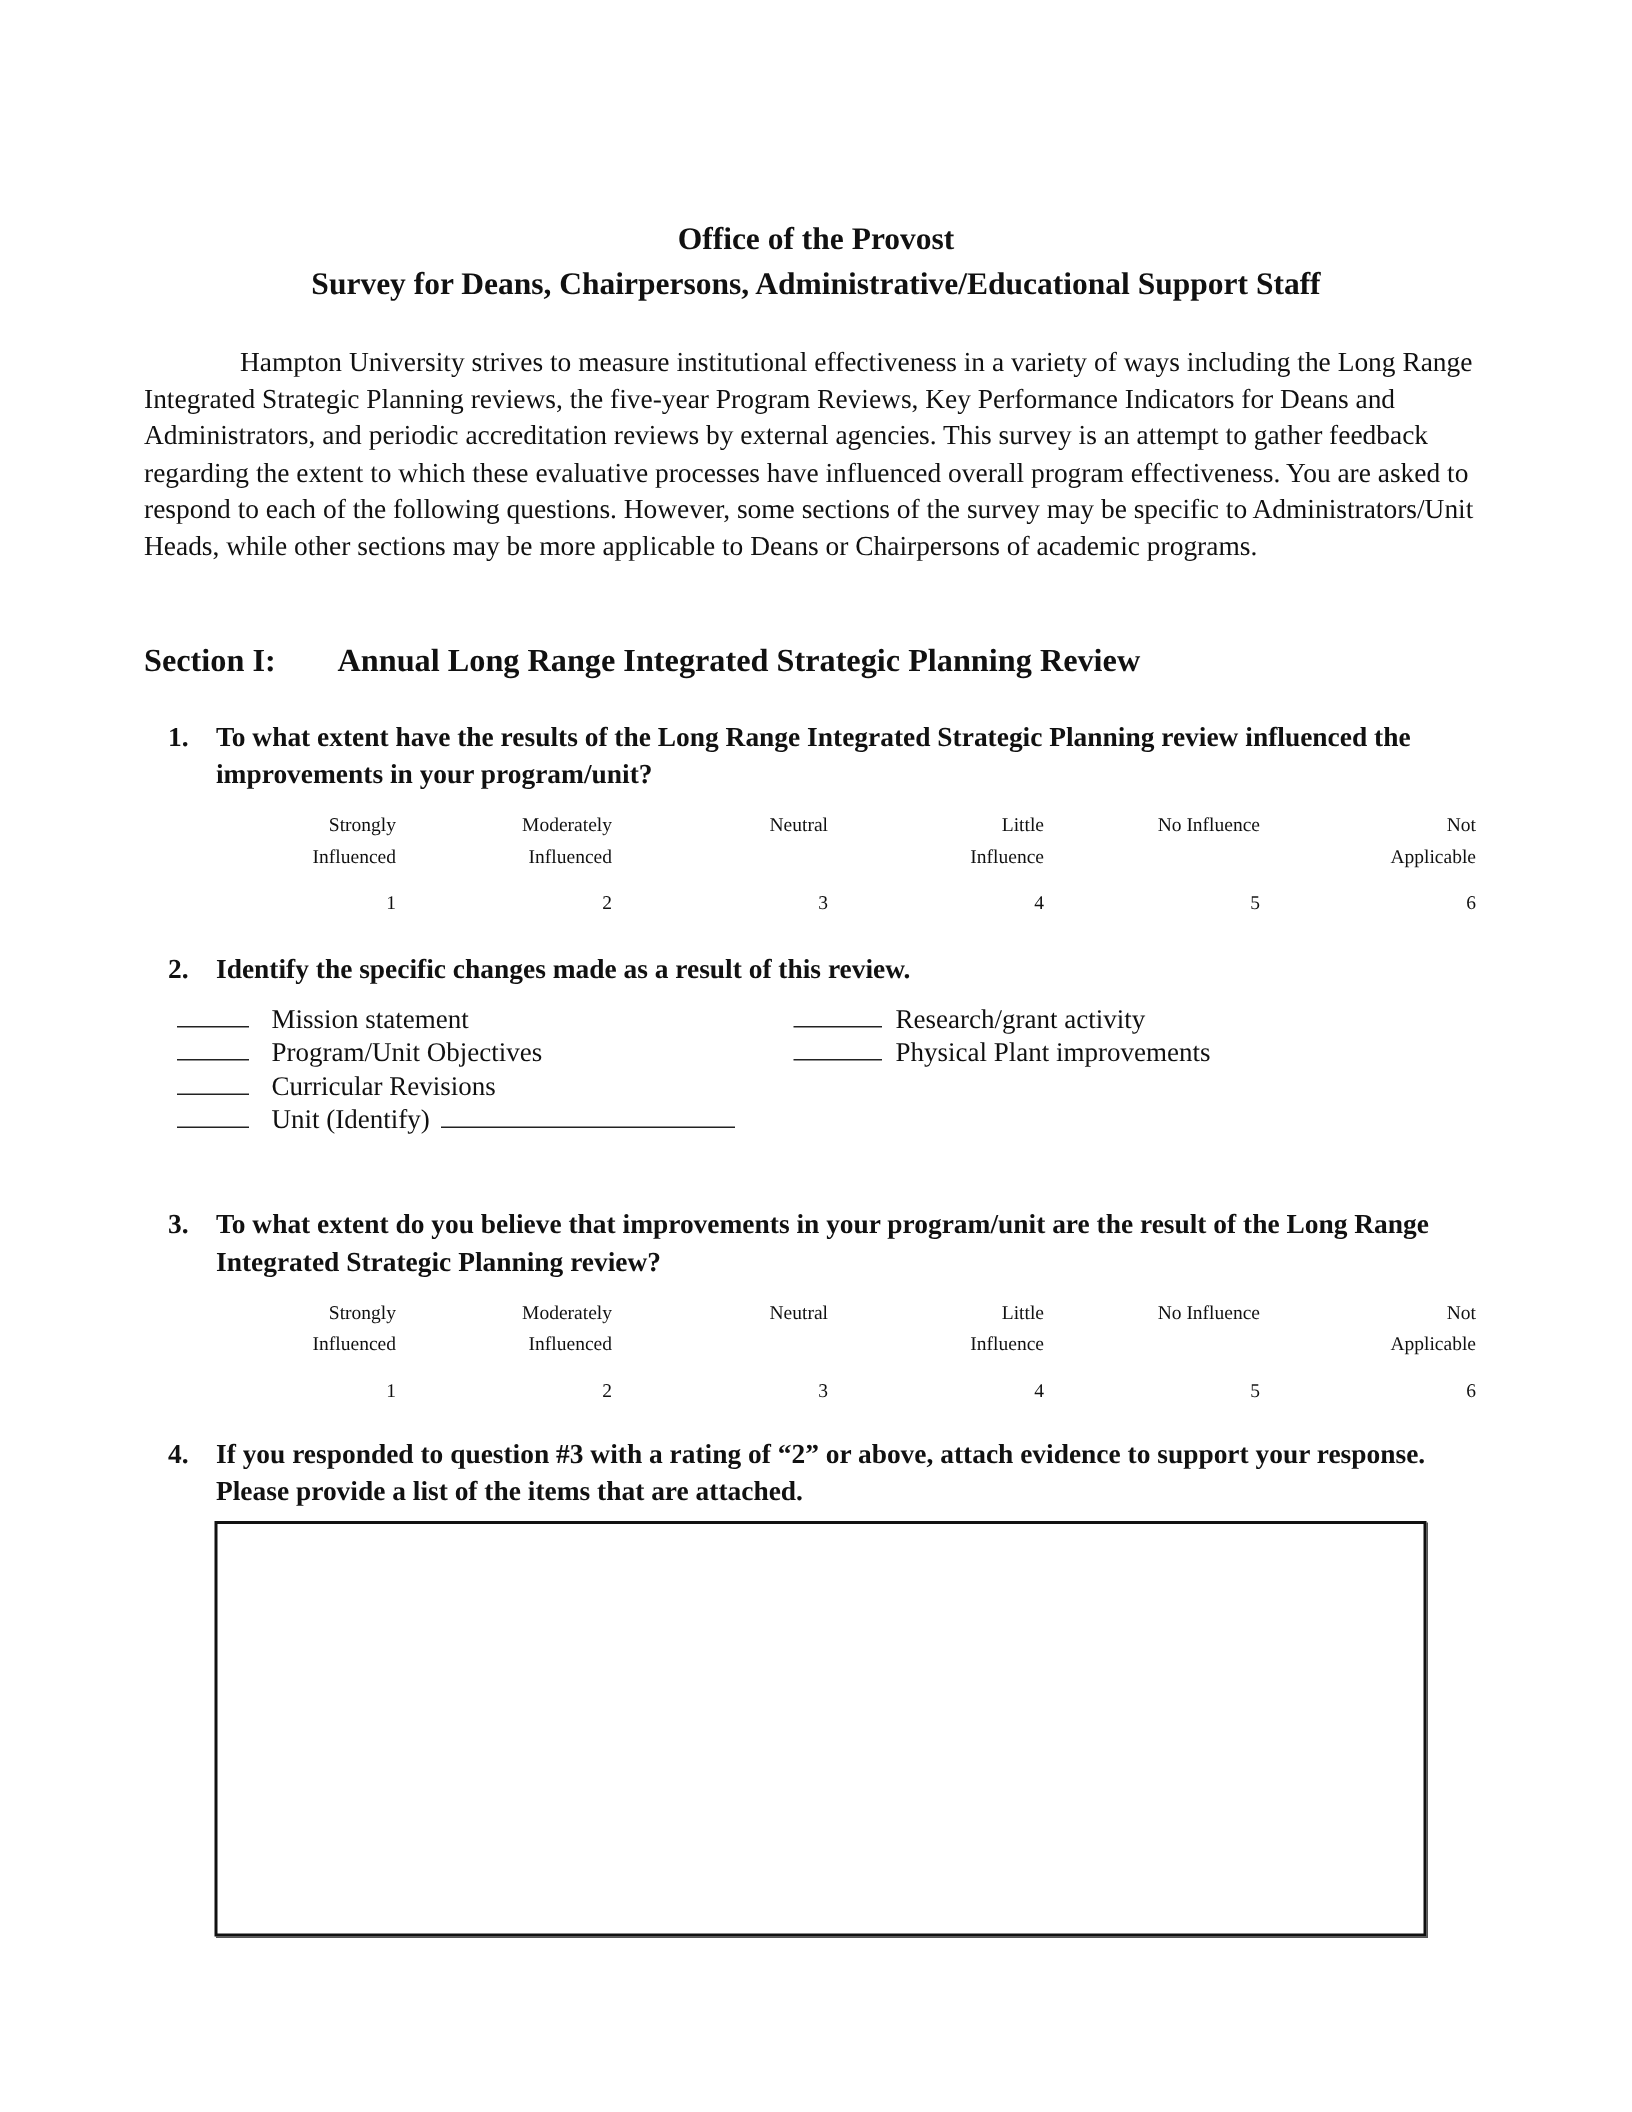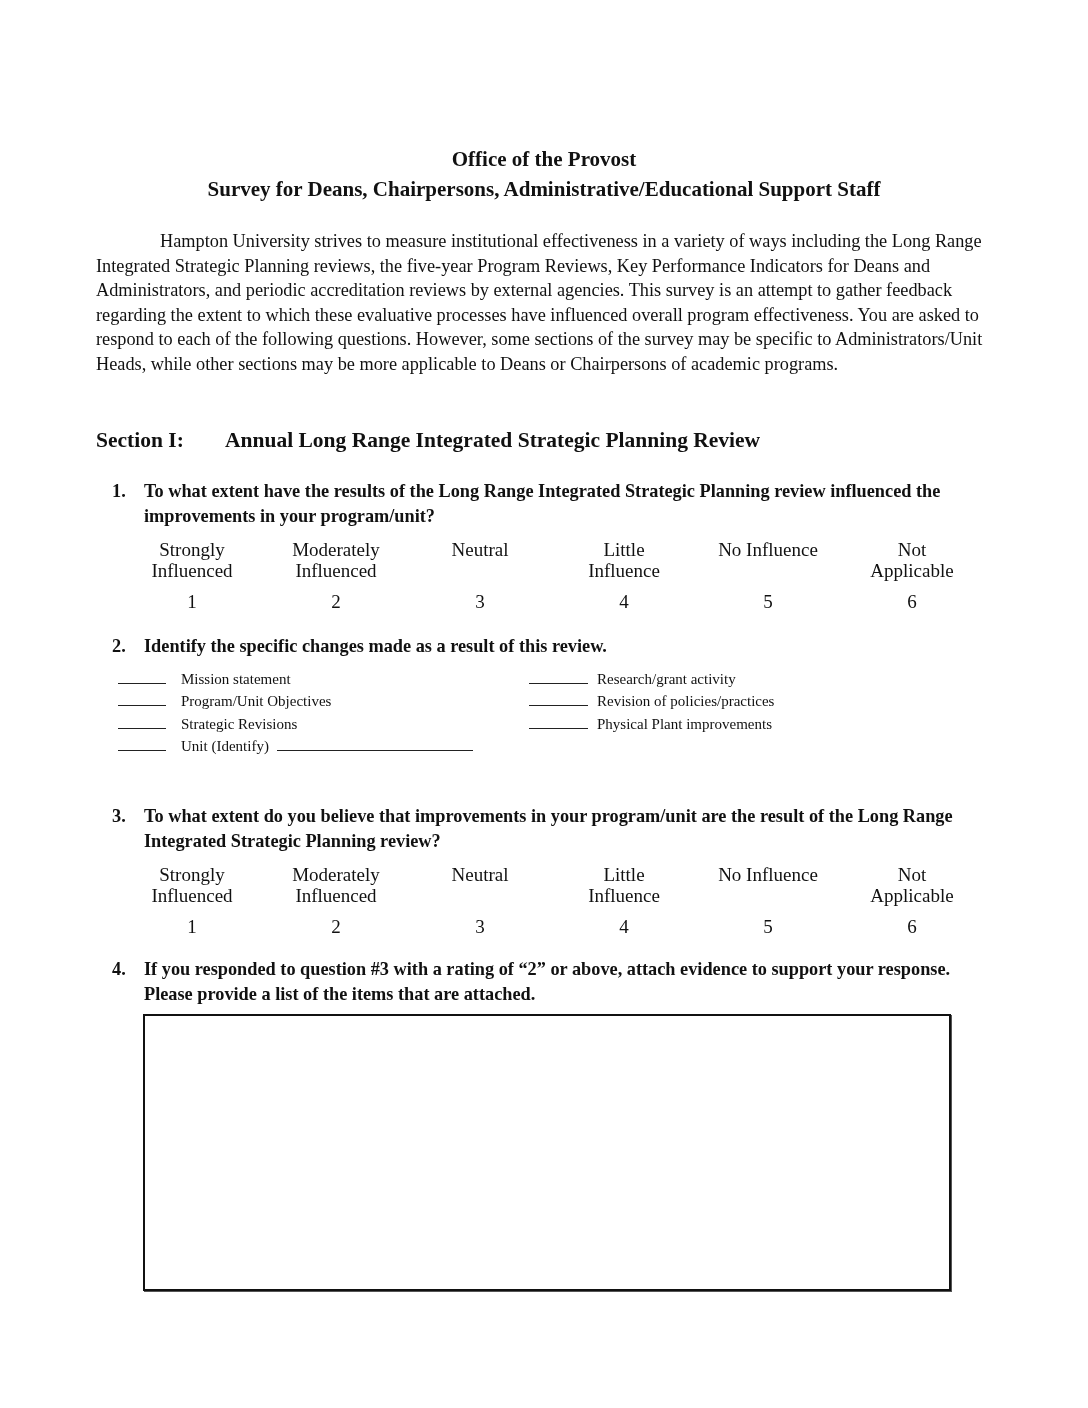--- a/index.html
+++ b/index.html
@@ -15,25 +15,25 @@
     .intro { position: absolute; left: 96px; top: 213px; width: 896px; font-size: 18.3px; line-height: 24.6px; text-indent: 64px; }
 
     .section-heading { position: absolute; left: 96px; top: 409px; font-weight: bold; font-size: 21.5px; line-height: 30px; white-space: nowrap; }
     .section-heading .sec-label { display: inline-block; width: 129px; }
 
     .question { position: absolute; left: 112px; width: 880px; font-weight: bold; font-size: 18.3px; line-height: 25px; }
     .question .qnum { position: absolute; left: 0; top: 0; width: 32px; }
     .question .qtext { margin-left: 32px; display: block; }
 
     .scale { position: absolute; left: 120px; width: 864px; height: 80px; }
-    .scale-col { position: absolute; top: 0; width: 144px; text-align: center; font-size: 19px; line-height: 21px; }
+    .scale-col { position: absolute; top: 0; width: 144px; text-align: right; font-size: 13px; line-height: 21px; }
     .scale-col .lbl { display: block; height: 42px; }
     .scale-col .num { display: block; margin-top: 10px; }
 
-    .checklist { position: absolute; font-size: 15px; line-height: 22.3px; }
+    .checklist { position: absolute; font-size: 18px; line-height: 22.3px; }
     .check-item { position: relative; white-space: nowrap; height: 22.3px; }
     .blank { display: inline-block; border-bottom: 1.5px solid #222; vertical-align: baseline; height: 15px; }
     .check-item .lbl { position: absolute; top: 0; }
     .other-blank { display: inline-block; width: 196px; border-bottom: 1.5px solid #222; height: 15px; margin-left: 8px; vertical-align: baseline; }
 
     .answer-box { position: absolute; left: 143px; top: 998px; width: 804px; height: 273px; border: 2px solid #111; box-shadow: 1px 1px 0 #555; background: #fff; }
   </style>
 </head>
 <body>
 
@@ -87,33 +87,30 @@
   </div>
 
   <div class="checklist" style="left:118px; top:652px; width:410px">
     <div class="check-item">
       <span class="blank" style="width:48px"></span><span class="lbl" style="left:63px">Mission statement</span>
     </div>
     <div class="check-item">
       <span class="blank" style="width:48px"></span><span class="lbl" style="left:63px">Program/Unit Objectives</span>
     </div>
     <div class="check-item">
-      <span class="blank" style="width:48px"></span><span class="lbl" style="left:63px">Strategic Revisions</span>
+      <span class="blank" style="width:48px"></span><span class="lbl" style="left:63px">Curricular Revisions</span>
     </div>
     <div class="check-item">
       <span class="blank" style="width:48px"></span><span class="lbl" style="left:63px"><span>Unit (Identify)</span><span class="other-blank"></span></span>
     </div>
   </div>
 
   <div class="checklist" style="left:529px; top:652px; width:420px">
     <div class="check-item">
       <span class="blank" style="width:59px"></span><span class="lbl" style="left:68px">Research/grant activity</span>
-    </div>
-    <div class="check-item">
-      <span class="blank" style="width:59px"></span><span class="lbl" style="left:68px">Revision of policies/practices</span>
     </div>
     <div class="check-item">
       <span class="blank" style="width:59px"></span><span class="lbl" style="left:68px">Physical Plant improvements</span>
     </div>
   </div>
 
   <div class="question" style="top:788px">
     <span class="qnum">3.</span>
     <span class="qtext">To what extent do you believe that improvements in your program/unit are the result of the Long Range Integrated Strategic Planning review?</span>
   </div>

